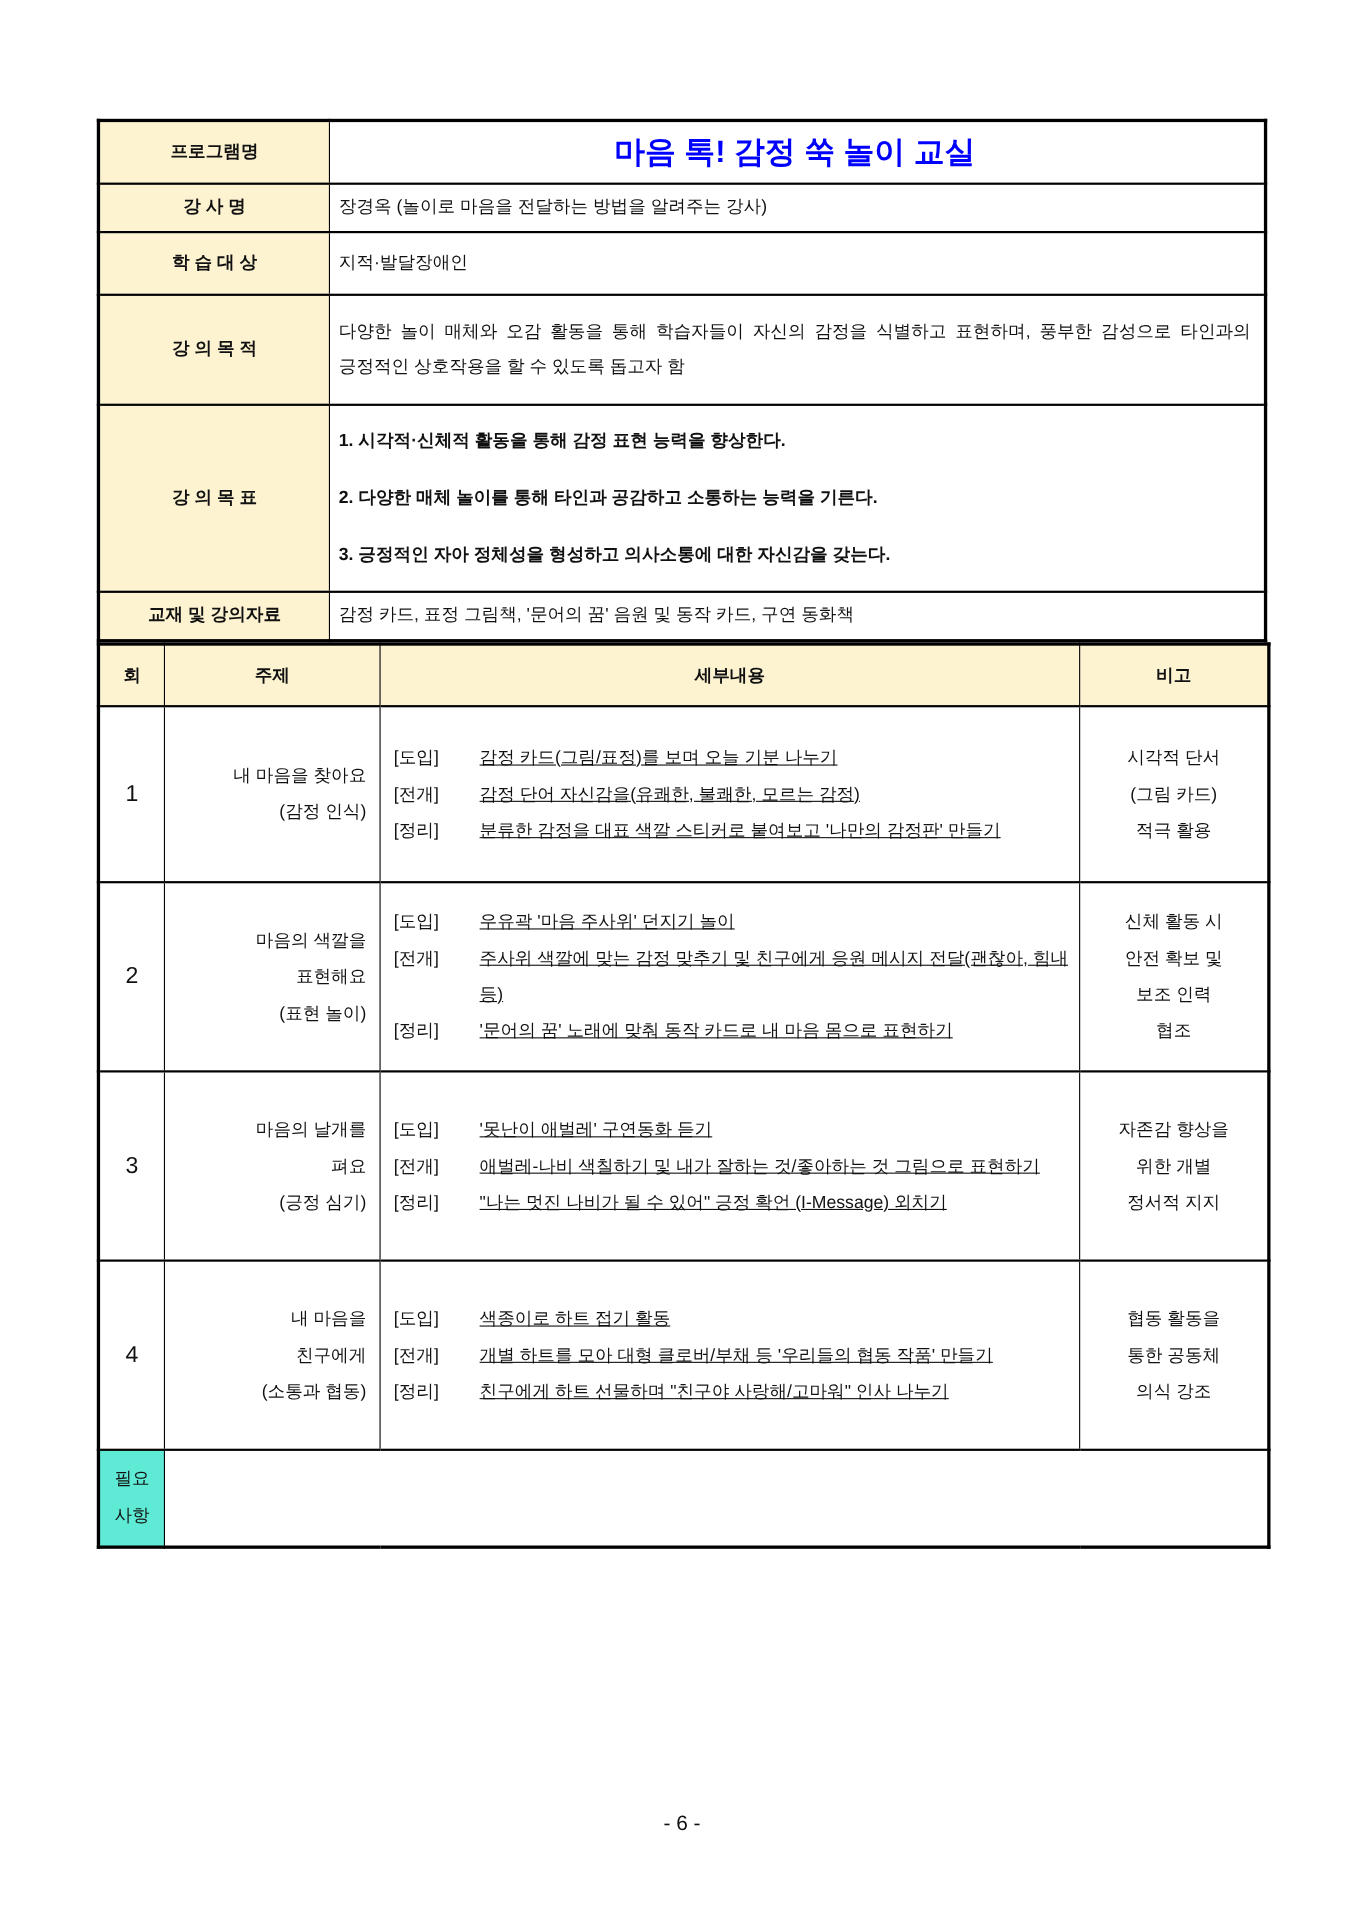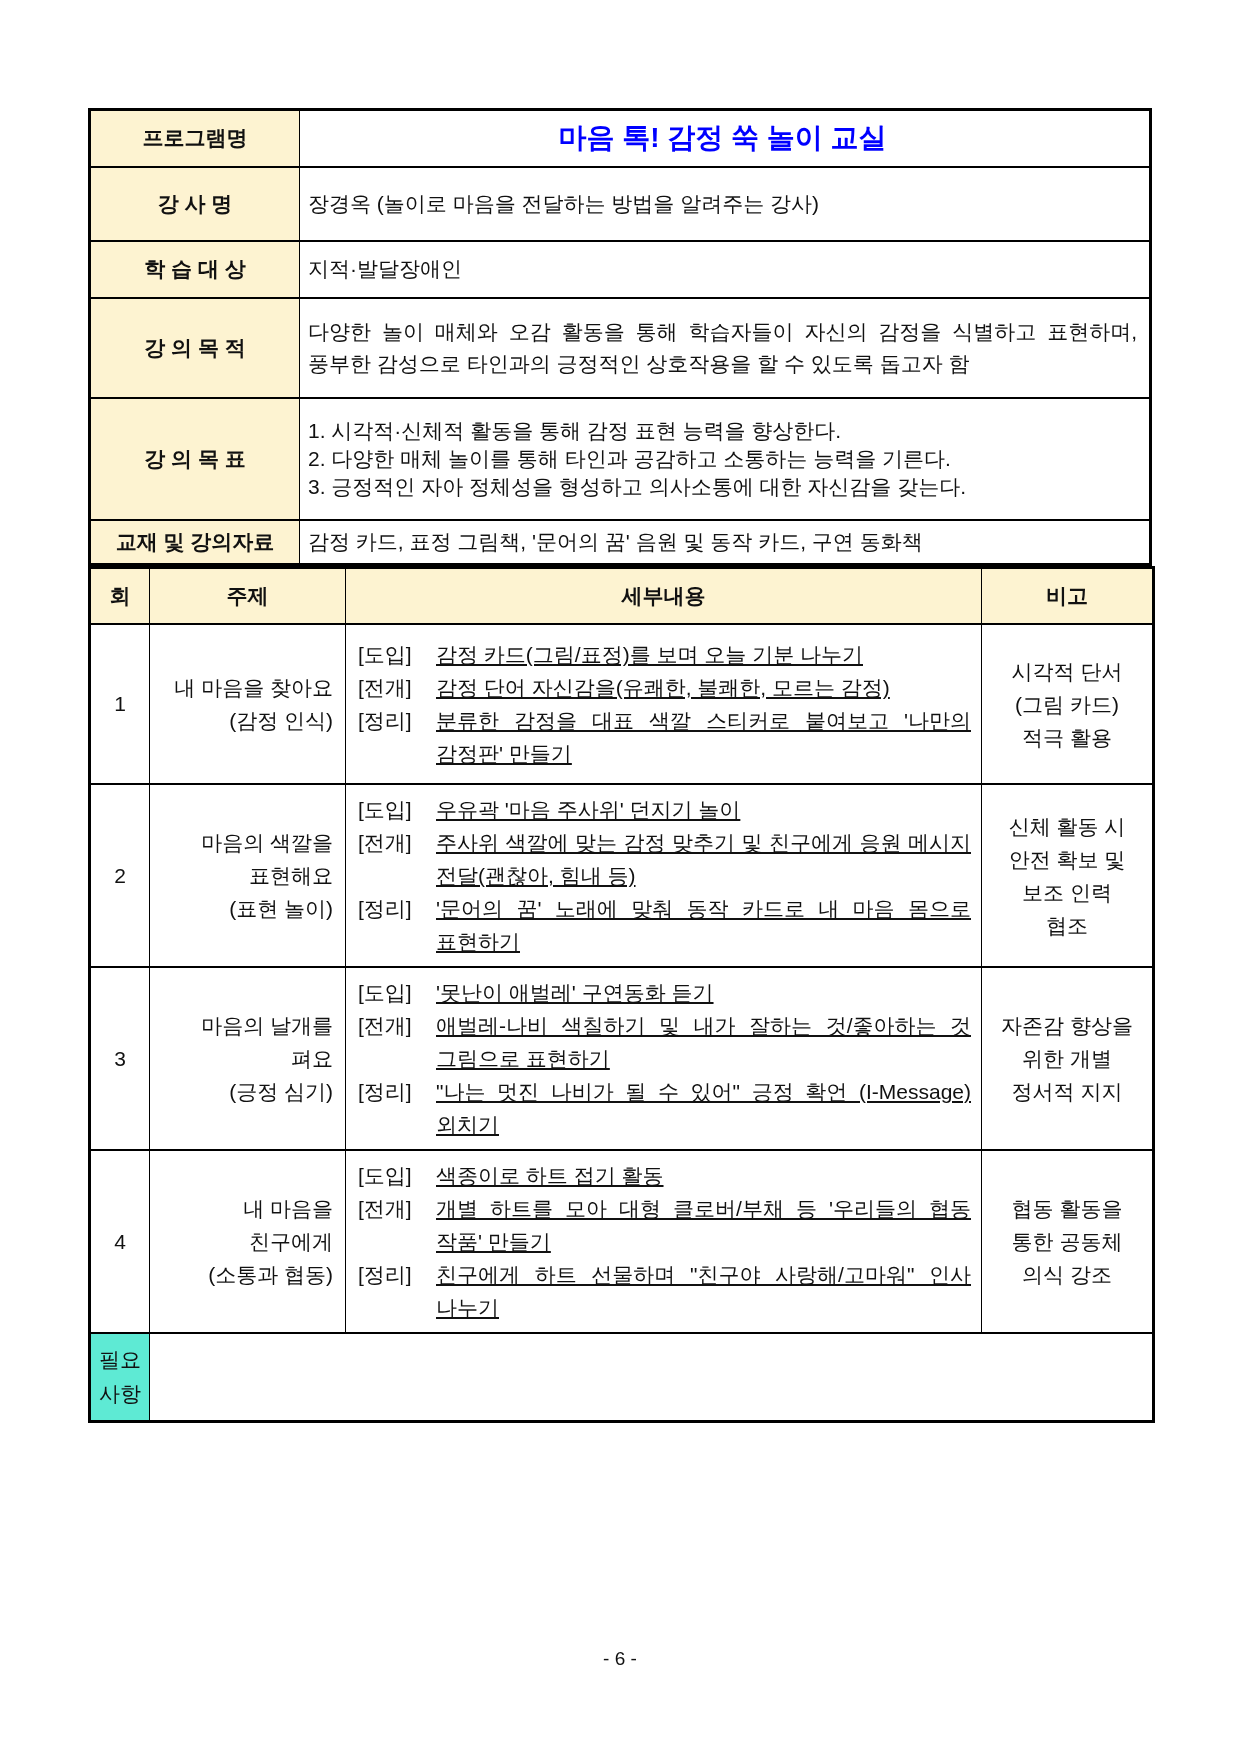--- a/index.html
+++ b/index.html
@@ -24,21 +24,21 @@
   table {
     border-collapse: collapse;
     width: 1064px;
     table-layout: fixed;
   }
   td {
     border-left: 1px solid #000;
     border-right: 1px solid #000;
     border-top: 2px solid #000;
     border-bottom: 2px solid #000;
-    font-size: 21px;
+    font-size: 16px;
     vertical-align: middle;
     padding: 6px 12px;
     word-break: keep-all;
   }
   .info-table { border: 3px solid #000; }
   .schedule-table { border: 3px solid #000; border-top: 3px solid #000; }
   .label-cell {
     background: #fdf3d1;
     font-weight: bold;
     text-align: center;
@@ -48,26 +48,26 @@
   .value-cell { background: #ffffff; text-align: left; padding-left: 8px; }
   .title-cell {
     text-align: center;
     font-size: 28px;
     font-weight: bold;
     color: #0000ff;
   }
   .pre { white-space: pre-line; }
   .justify { text-align: justify; }
   .r-program   { height: 57px; }
-  .r-instructor{ height: 74px; }
+  .r-instructor{ height: 44px; }
   .r-target    { height: 57px; }
   .r-purpose   { height: 100px; }
   .r-purpose .value-cell { line-height: 32px; }
   .r-goals     { height: 122px; }
-  .r-goals .value-cell { line-height: 28px; }
+  .r-goals .value-cell { line-height: 52px; font-weight: bold; }
   .r-materials { height: 45px; }
   .r-fee       { height: 78px; }
   .r-fee .label-cell { line-height: 30px; }
 
   .schedule-table .head-cell {
     background: #fdf3d1;
     font-weight: bold;
     text-align: center;
     height: 42px;
     border-bottom: 2px solid #000;

